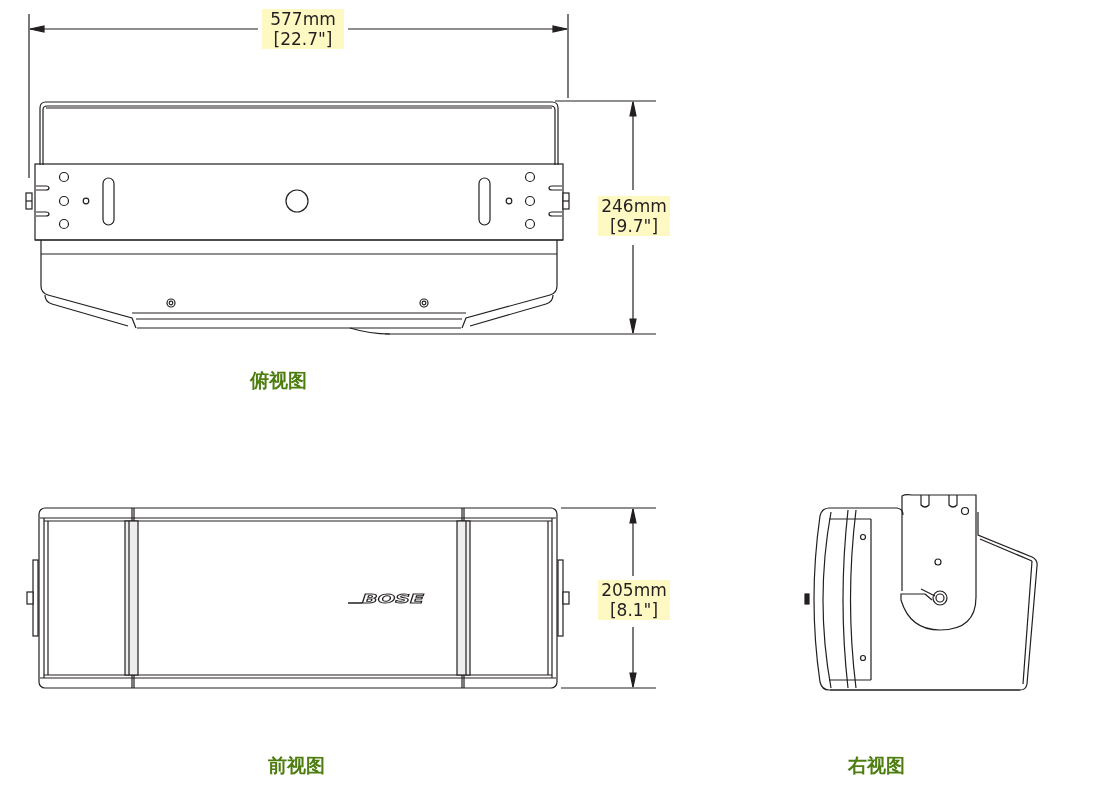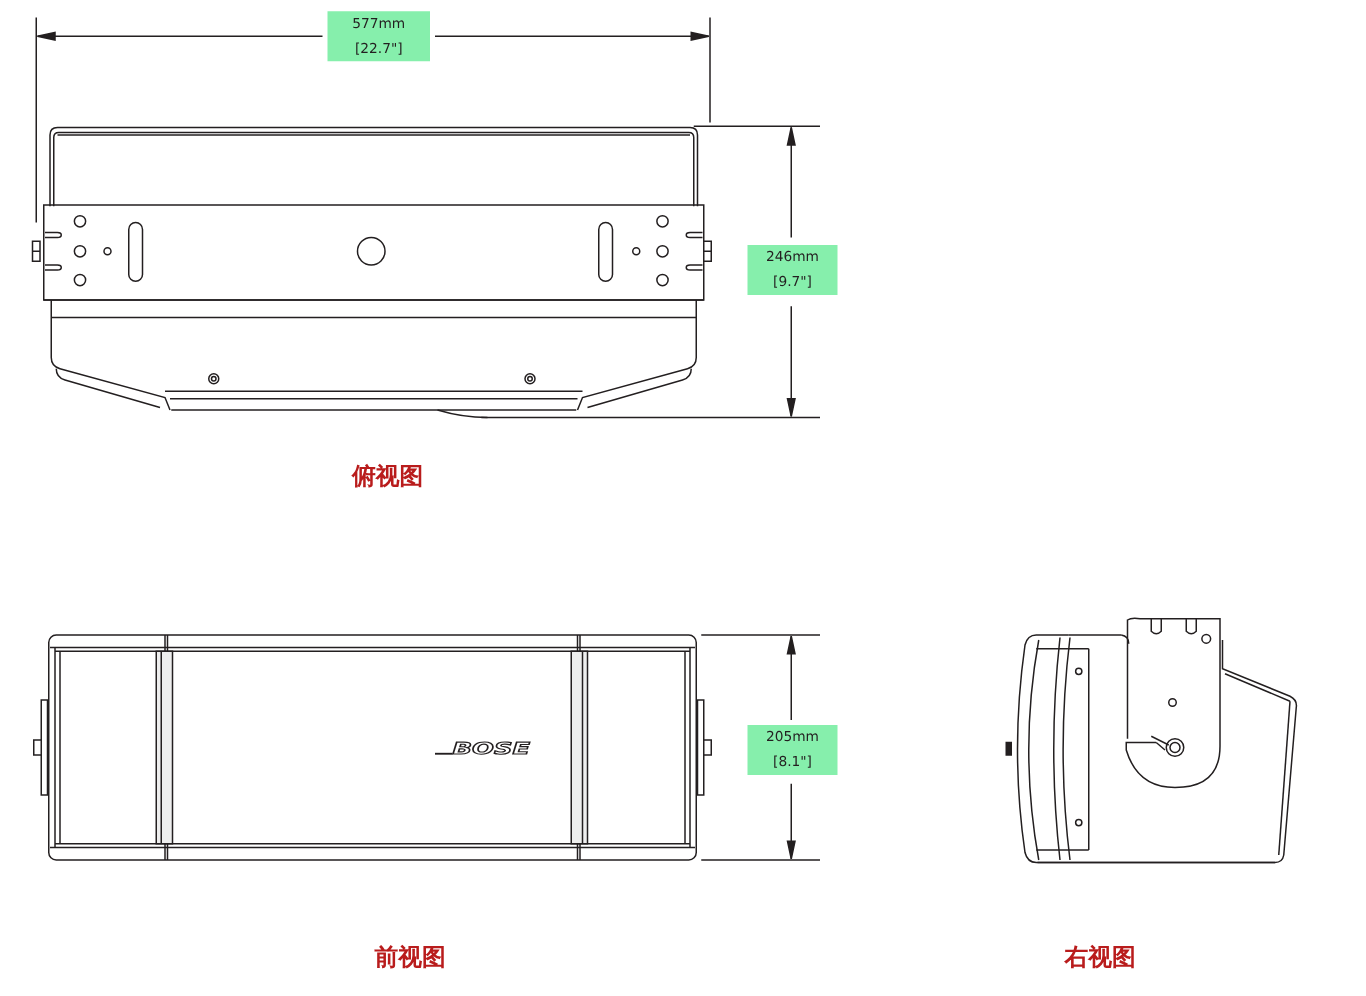--- a/index.html
+++ b/index.html
@@ -1,19 +1,19 @@
 <!DOCTYPE html>
 <html><head>
 <meta charset="utf-8">
 <style>
   html, body { margin:0; padding:0; background:#ffffff; }
   body { width:1093px; height:797px; position:relative; overflow:hidden; font-family:"DejaVu Sans", sans-serif; }
   svg { position:absolute; left:0; top:0; }
-  .dim { position:absolute; font-family:"DejaVu Sans", sans-serif; font-size:11px; color:#231f20; text-align:center; line-height:20px; background:#86efac; }
-  .cap { position:absolute; font-family:"DejaVu Sans", sans-serif; font-size:19px; font-weight:bold; color:#b91c1c; text-align:center; }
+  .dim { position:absolute; font-family:"DejaVu Sans", sans-serif; font-size:17px; color:#231f20; text-align:center; line-height:20px; background:#fef9c3; }
+  .cap { position:absolute; font-family:"DejaVu Sans", sans-serif; font-size:19px; font-weight:bold; color:#4d7c0f; }
 </style>
 </head>
 <body>
 
 <svg width="1093" height="797" viewBox="0 0 1093 797" fill="none" stroke="#231f20" stroke-width="1.2">
 
   <g>
 
     <g>
       <line x1="29" y1="14" x2="29" y2="178"></line>
@@ -156,13 +156,13 @@
   <div>[9.7"]</div>
 </div>
 
 <div class="dim" style="left:598px; top:580px; width:72px;text-align:center;">
   <div>205mm</div>
   <div>[8.1"]</div>
 </div>
 
 <div class="cap" style="left:250px; top:368px; width:120px;">俯视图</div>
 <div class="cap" style="left:268px; top:753px; width:120px;">前视图</div>
-<div class="cap" style="left:820px; top:753px; width:120px;">右视图</div>
+<div class="cap" style="left:848px; top:753px; width:120px;">右视图</div>
 
 </body></html>

